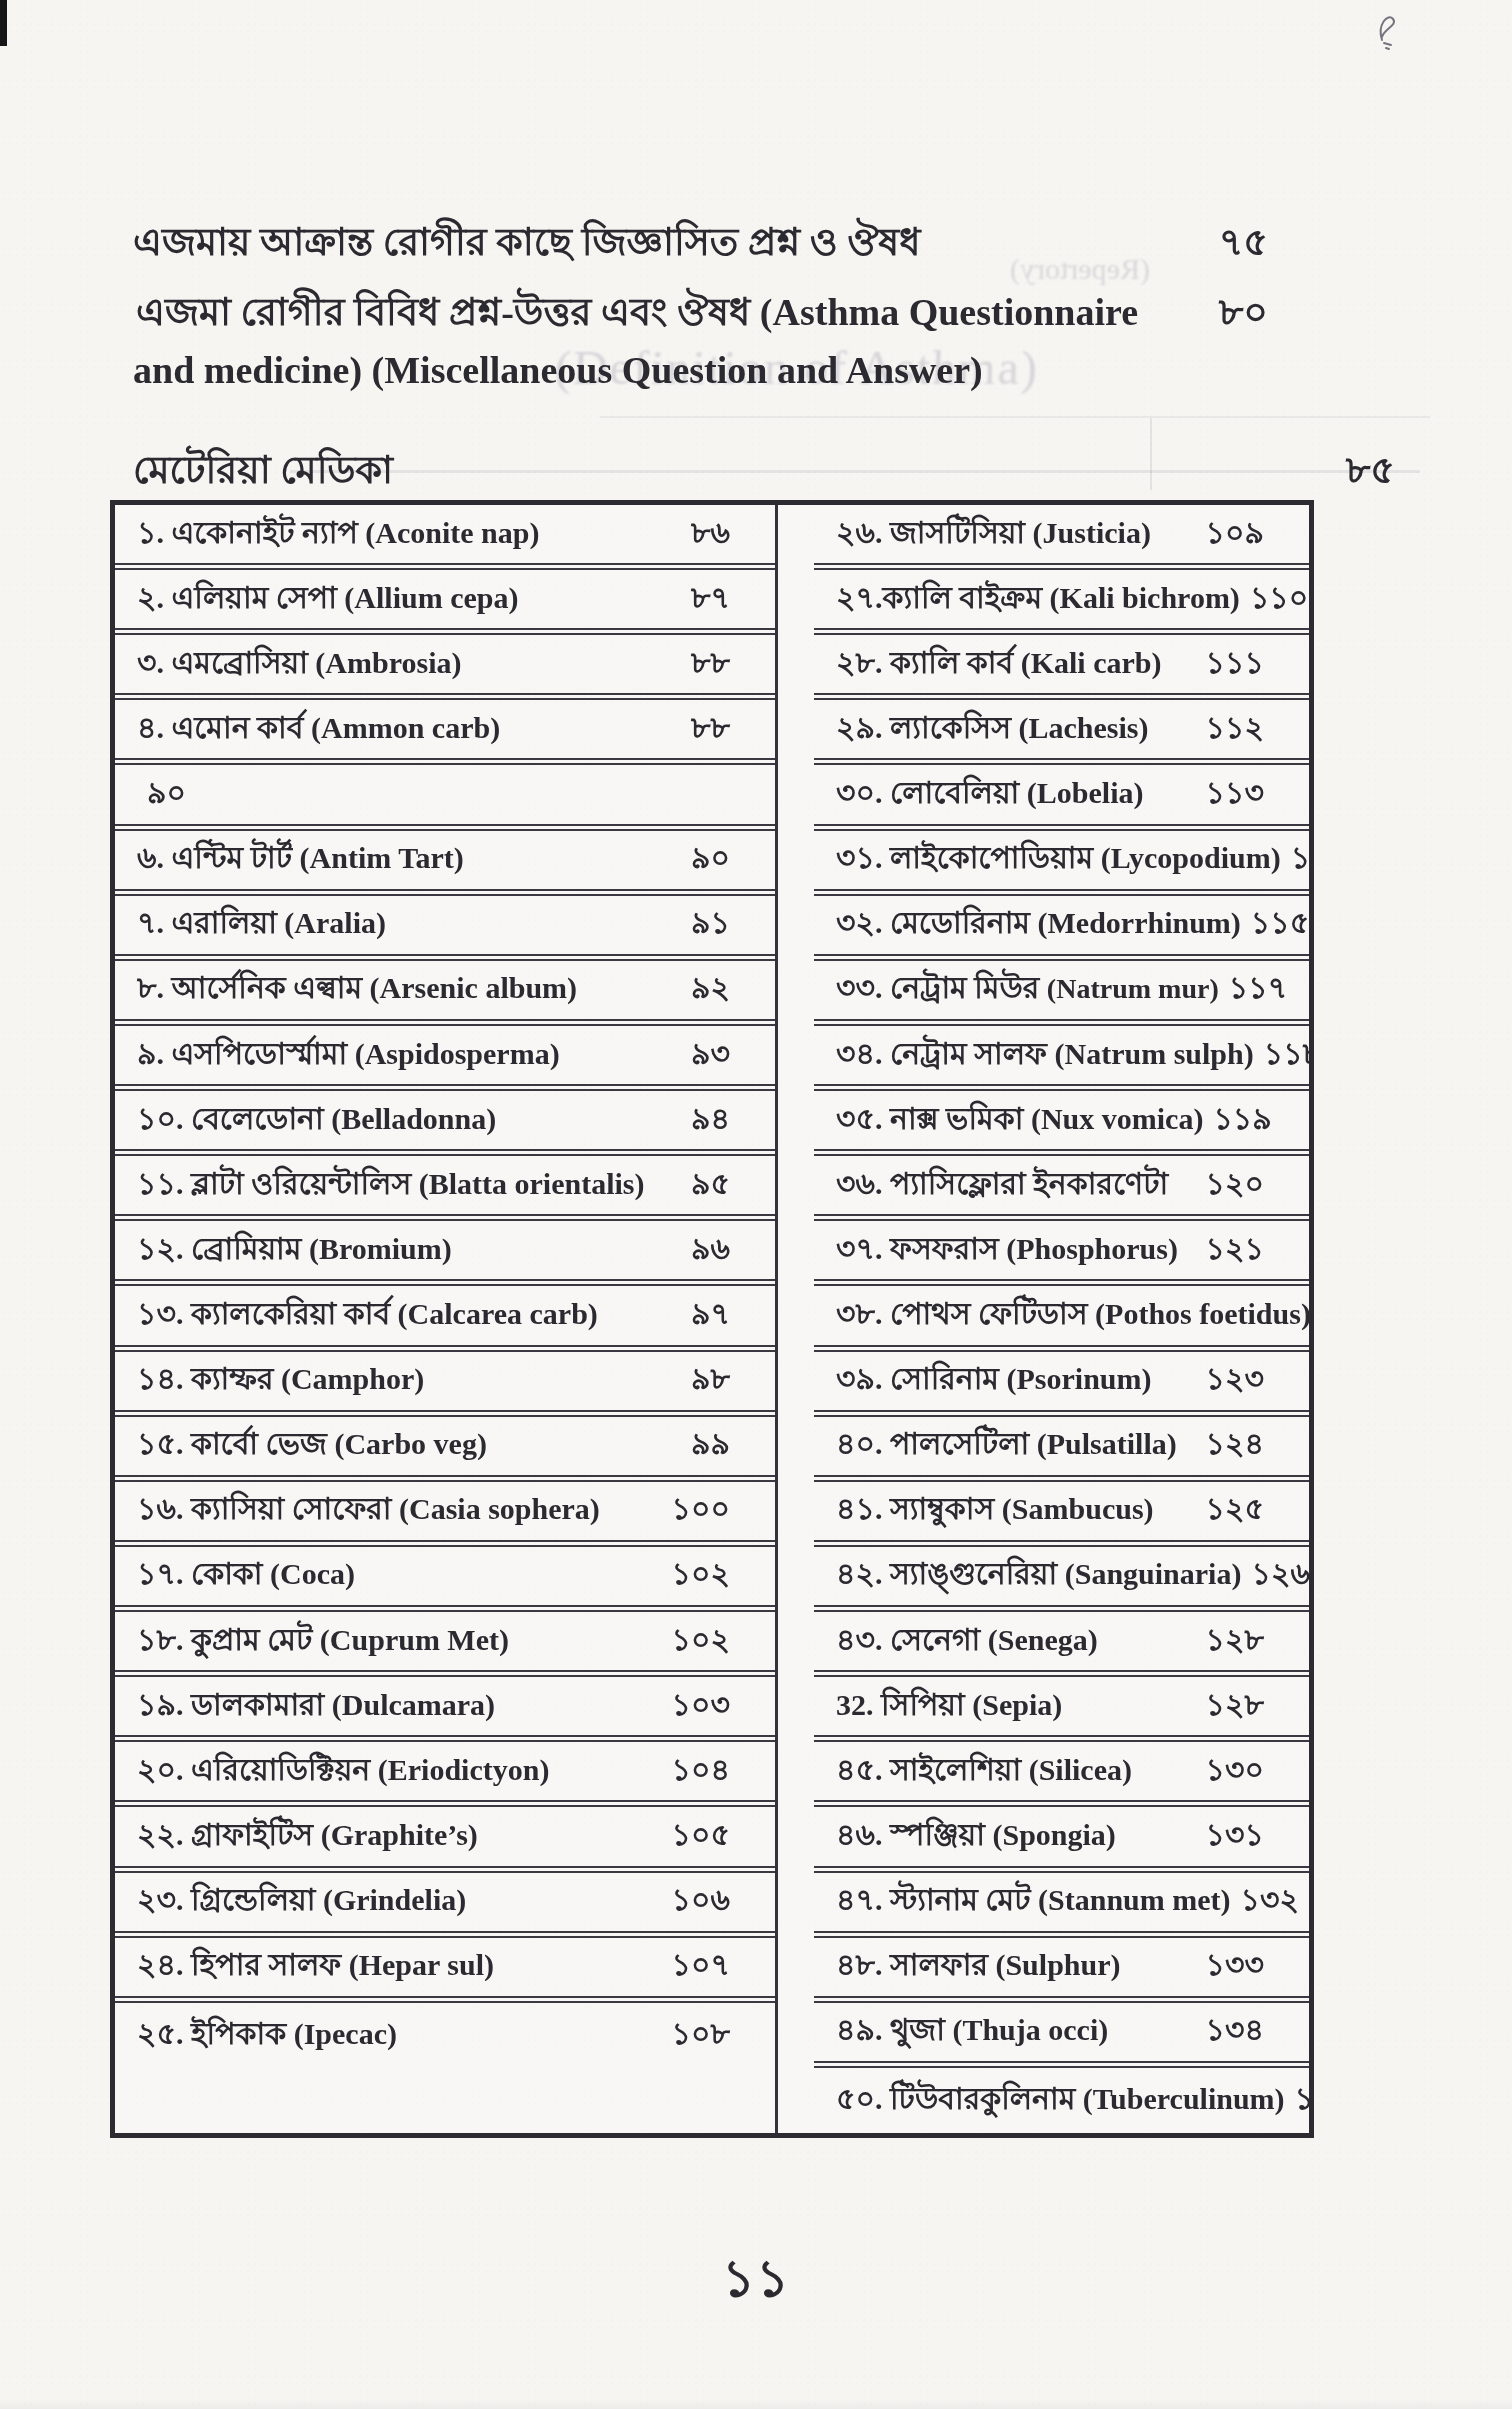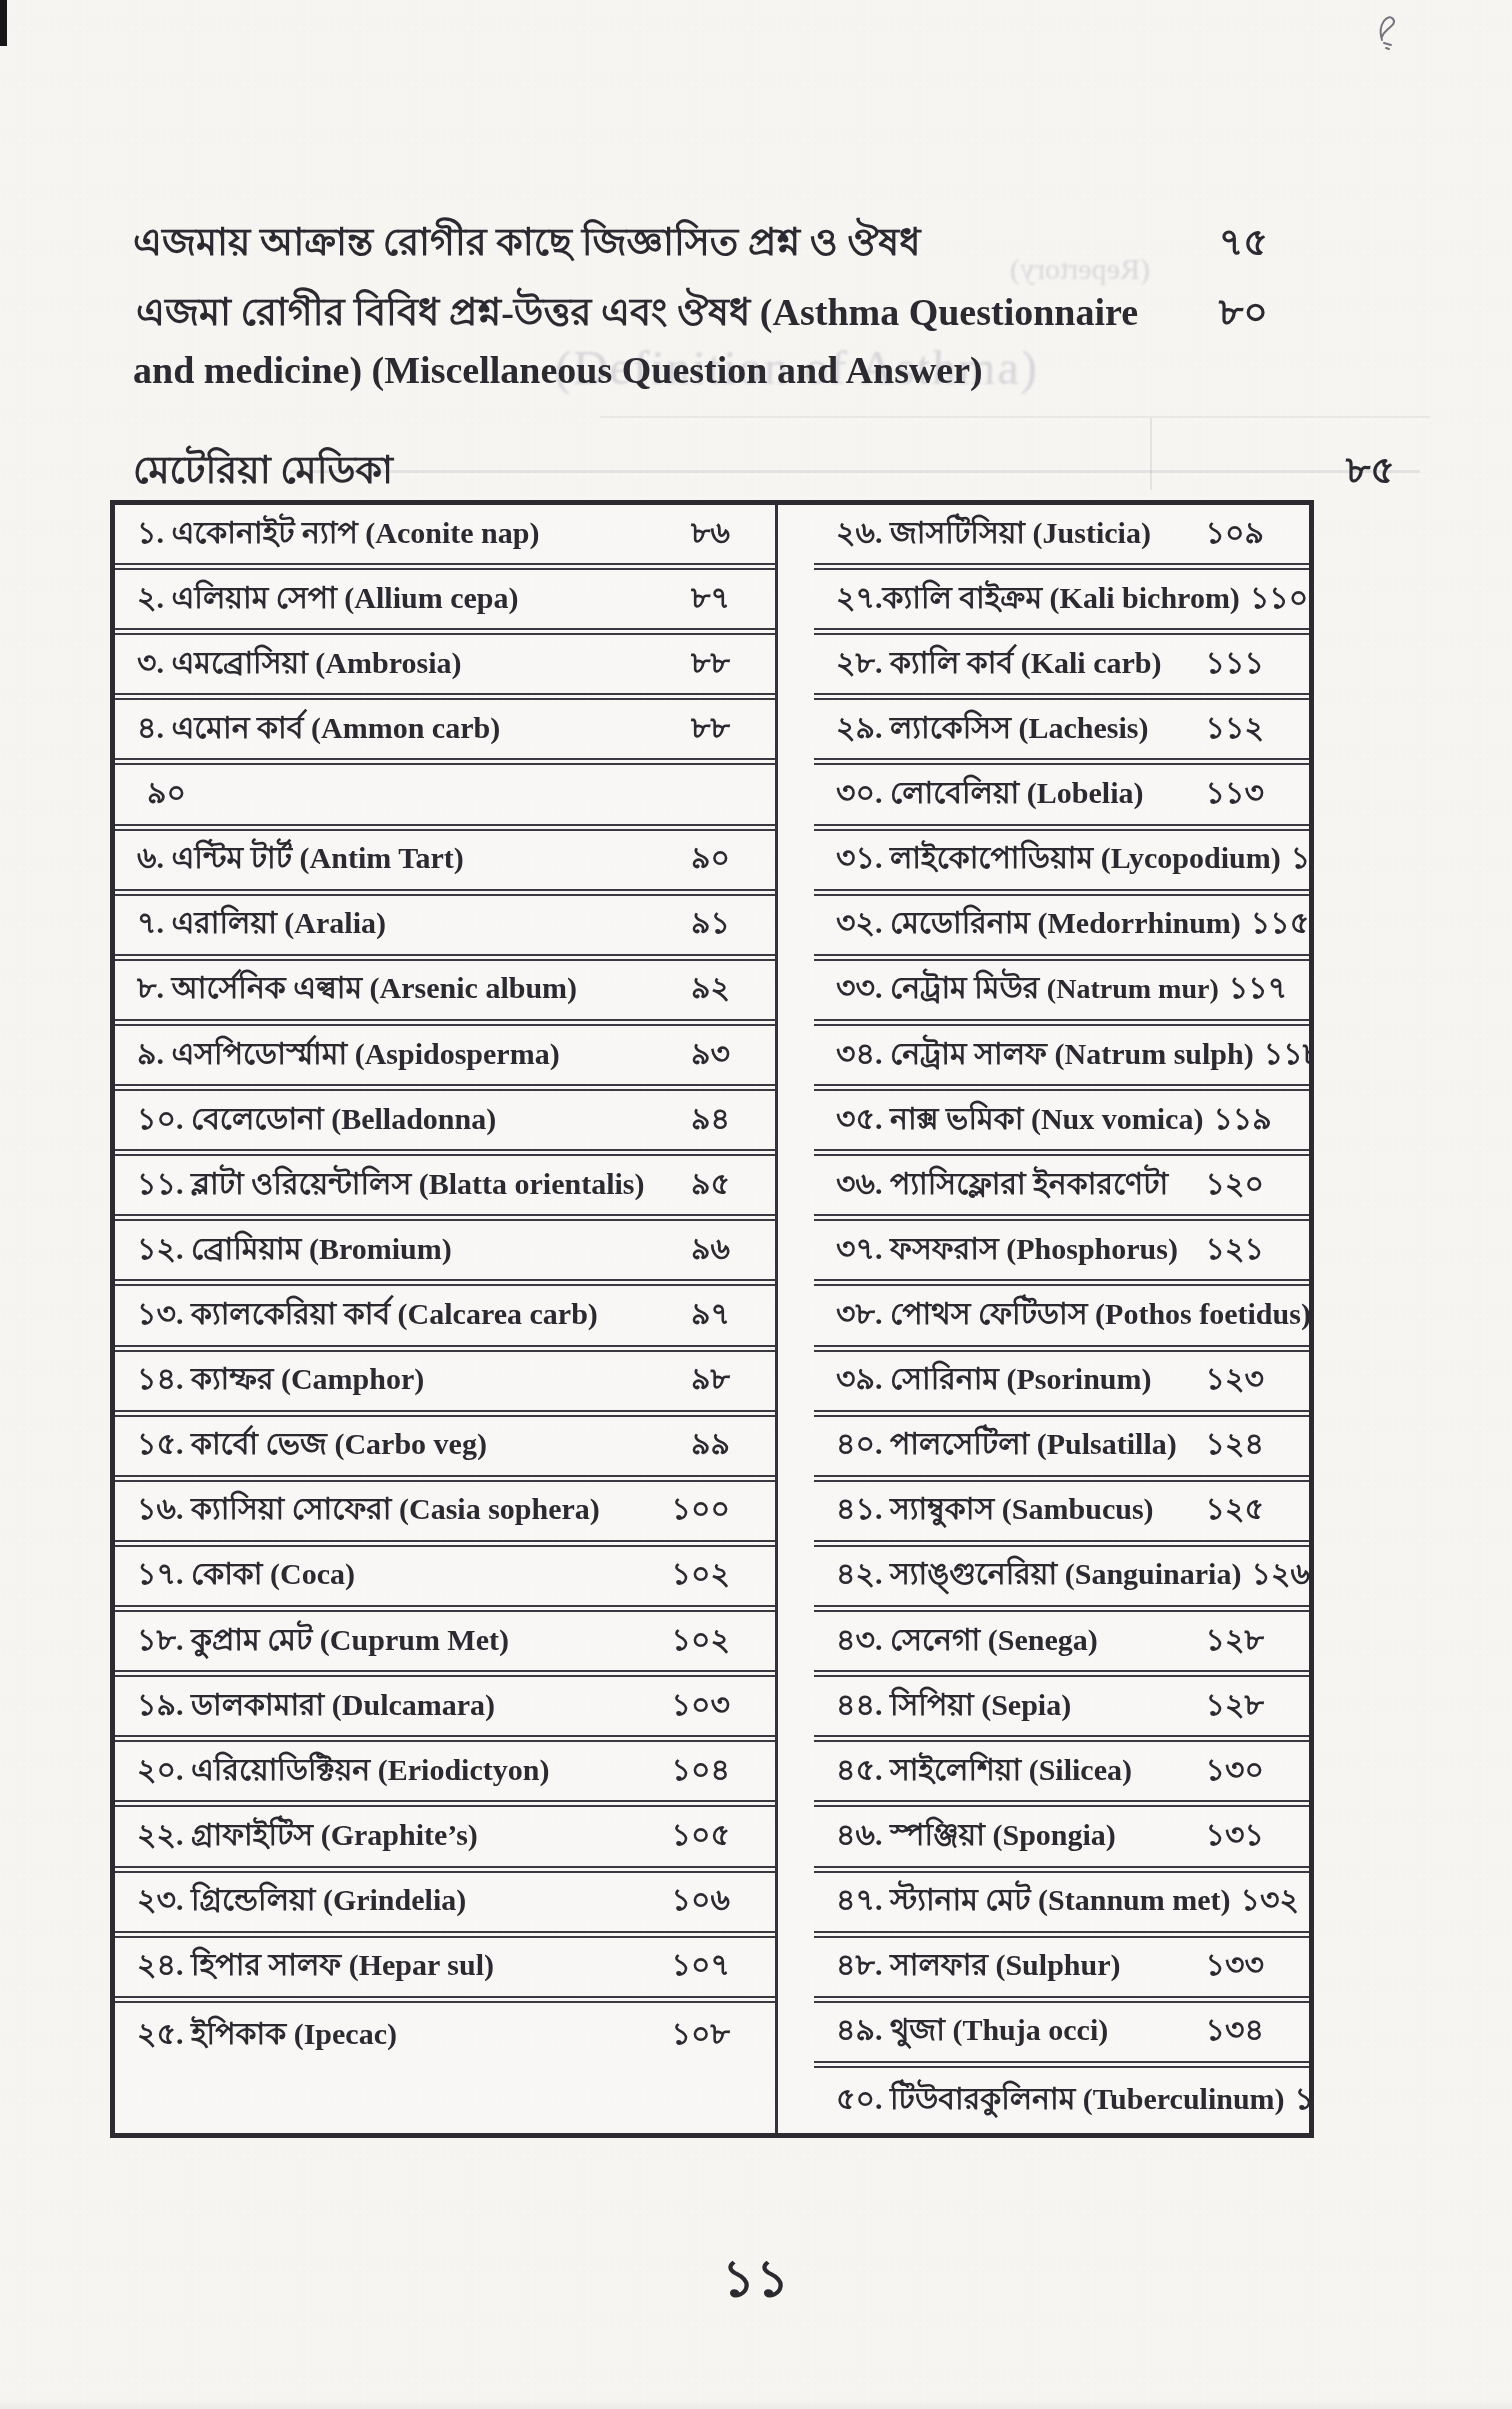--- a/index.html
+++ b/index.html
@@ -295,21 +295,21 @@
     <span class="entry-label"><span>৪২. স্যাঙ্গুনেরিয়া</span> <span class="en">(Sanguinaria)</span></span>
     <span class="entry-page">১২৬</span>
   </div>
 
   <div class="toc-cell">
     <span class="entry-label"><span>৪৩. সেনেগা</span> <span class="en">(Senega)</span></span>
     <span class="entry-page">১২৮</span>
   </div>
 
   <div class="toc-cell">
-    <span class="entry-label"><span>৪৪. সিপিয়া</span> <span class="en">(Sepia)</span></span>
+    <span class="entry-label"><span>32. সিপিয়া</span> <span class="en">(Sepia)</span></span>
     <span class="entry-page">১২৮</span>
   </div>
 
   <div class="toc-cell">
     <span class="entry-label"><span>৪৫. সাইলেশিয়া</span> <span class="en">(Silicea)</span></span>
     <span class="entry-page">১৩০</span>
   </div>
 
   <div class="toc-cell">
     <span class="entry-label"><span>৪৬. স্পঞ্জিয়া</span> <span class="en">(Spongia)</span></span>

